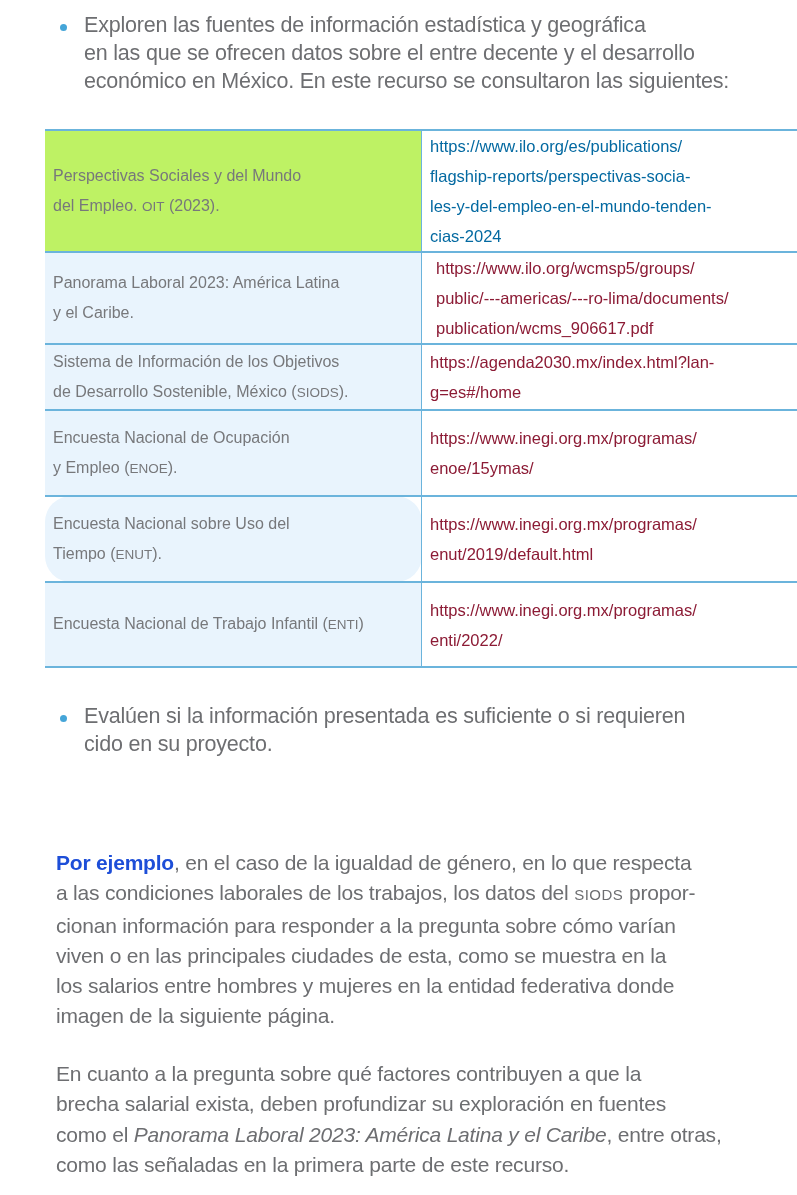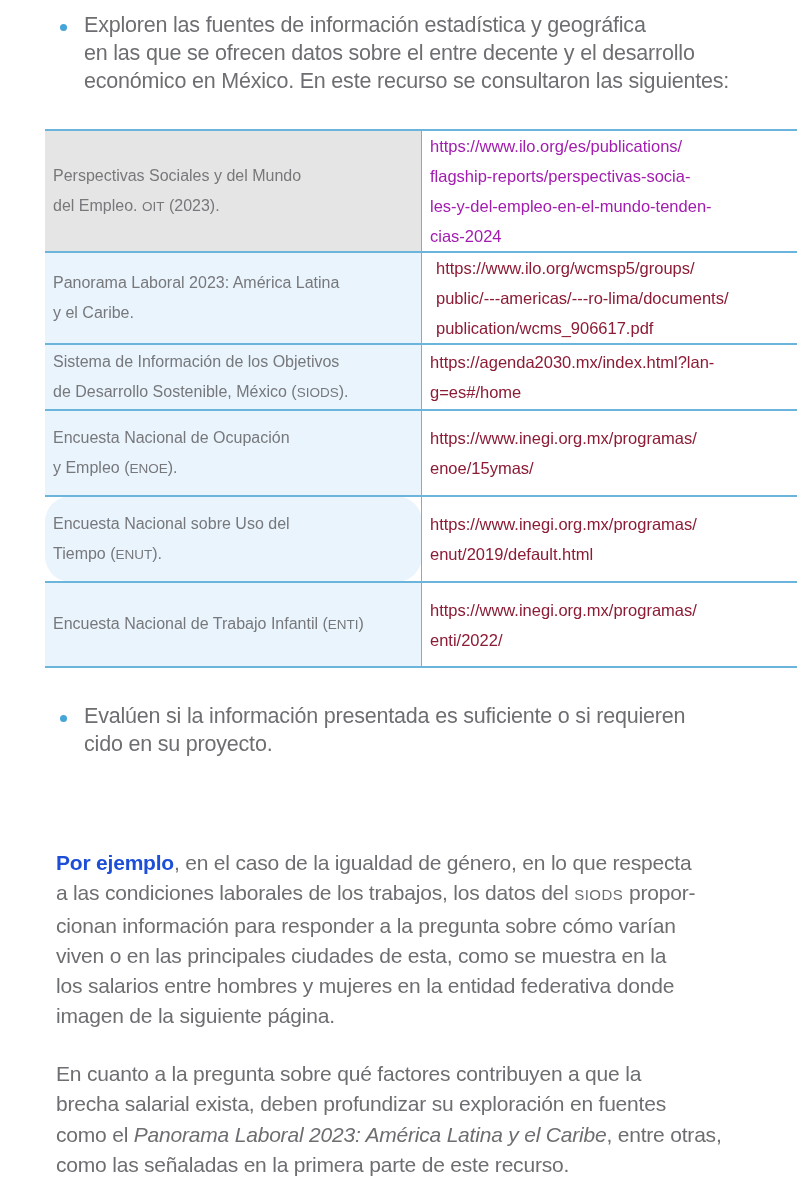--- a/index.html
+++ b/index.html
@@ -44,25 +44,25 @@
   <div class="bullet-text">
     <div>Exploren las fuentes de información estadística y geográfica</div>
     <div>en las que se ofrecen datos sobre el entre decente y el desarrollo</div>
     <div>económico en México. En este recurso se consultaron las siguientes:</div>
   </div>
 </div>
 
 <table class="sources">
   <tbody>
     <tr class="row-1">
-      <td class="col-name" style="background: #e5e5e5; border-top-color: rgb(107, 180, 220); border-bottom-color: rgb(107, 180, 220);">
+      <td class="col-name" style="background: #bef264; border-top-color: rgb(107, 180, 220); border-bottom-color: rgb(107, 180, 220);">
         <div>Perspectivas Sociales y del Mundo</div>
         <div><span>del Empleo.</span> <span class="sc">OIT</span><span> (2023).</span></div>
       </td>
-      <td class="col-url" style="color: #a21caf; border-top-color: rgb(107, 180, 220); border-bottom-color: rgb(107, 180, 220);">
+      <td class="col-url" style="color: #0369a1; border-top-color: rgb(107, 180, 220); border-bottom-color: rgb(107, 180, 220);">
         <div class="url">https://www.ilo.org/es/publications/</div>
         <div class="url">flagship-reports/perspectivas-socia-</div>
         <div class="url">les-y-del-empleo-en-el-mundo-tenden-</div>
         <div class="url">cias-2024</div>
       </td>
     </tr>
     <tr class="row-2">
       <td class="col-name" style="background: rgb(233, 244, 253); border-top-color: rgb(107, 180, 220); border-bottom-color: rgb(107, 180, 220);">
         <div>Panorama Laboral 2023: América Latina</div>
         <div>y el Caribe.</div>

